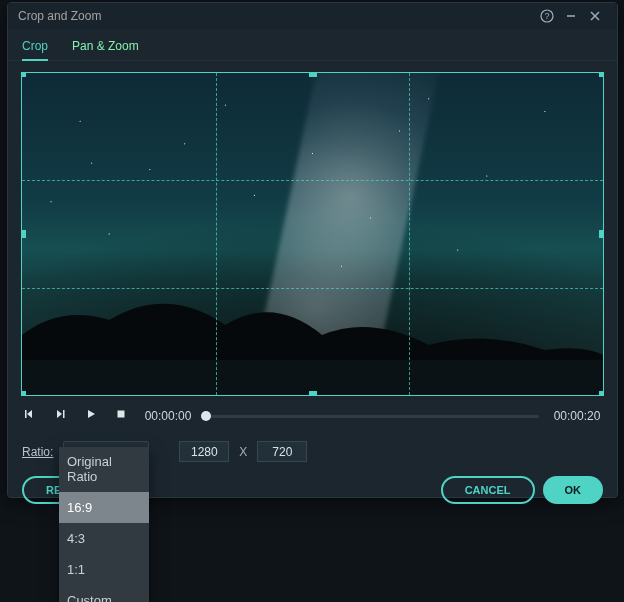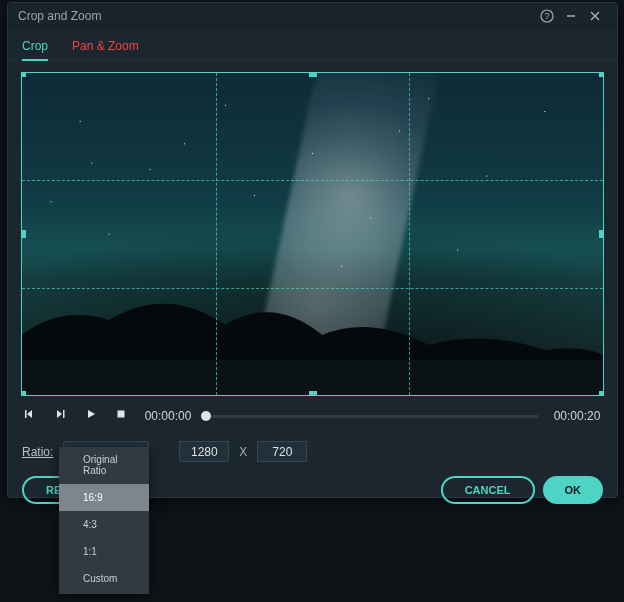--- a/index.html
+++ b/index.html
@@ -30,21 +30,21 @@
   .ctl { width: 24px; display: flex; align-items: center; justify-content: center; color: #9fb0ba; cursor: pointer; }
   .ctl svg { display: block; }
   .tabs {
     display: flex; gap: 24px;
     padding: 0 14px;
     border-bottom: 1px solid #223038;
     margin-top: 2px;
   }
   .tab {
     padding: 8px 0 7px 0;
-    color: #ef4444;
+    color: #86efac;
     cursor: pointer;
     position: relative;
   }
   .tab.active {
     color: #4fd3c4;
   }
   .tab.active::after {
     content: '';
     position: absolute;
     left: 0; right: 0; bottom: -1px;
@@ -207,23 +207,23 @@
   .dropdown {
     position: absolute;
     left: 59px; top: 447px;
     width: 90px;
     background: #313a40;
     box-shadow: 0 4px 14px rgba(0,0,0,0.5);
     z-index: 50;
     padding-bottom: 2px;
   }
   .dropdown .opt {
-    padding: 8px 24px;
+    padding: 8px 8px;
     color: #c9d1d6;
-    font-size: 10px;
+    font-size: 13px;
     cursor: pointer;
   }
   .dropdown .opt:first-child { padding-top: 7px; }
   .dropdown .opt.sel { background: #7c868c; color: #fff; }
 </style>
 </head>
 <body>
 
 <div class="window">
 

